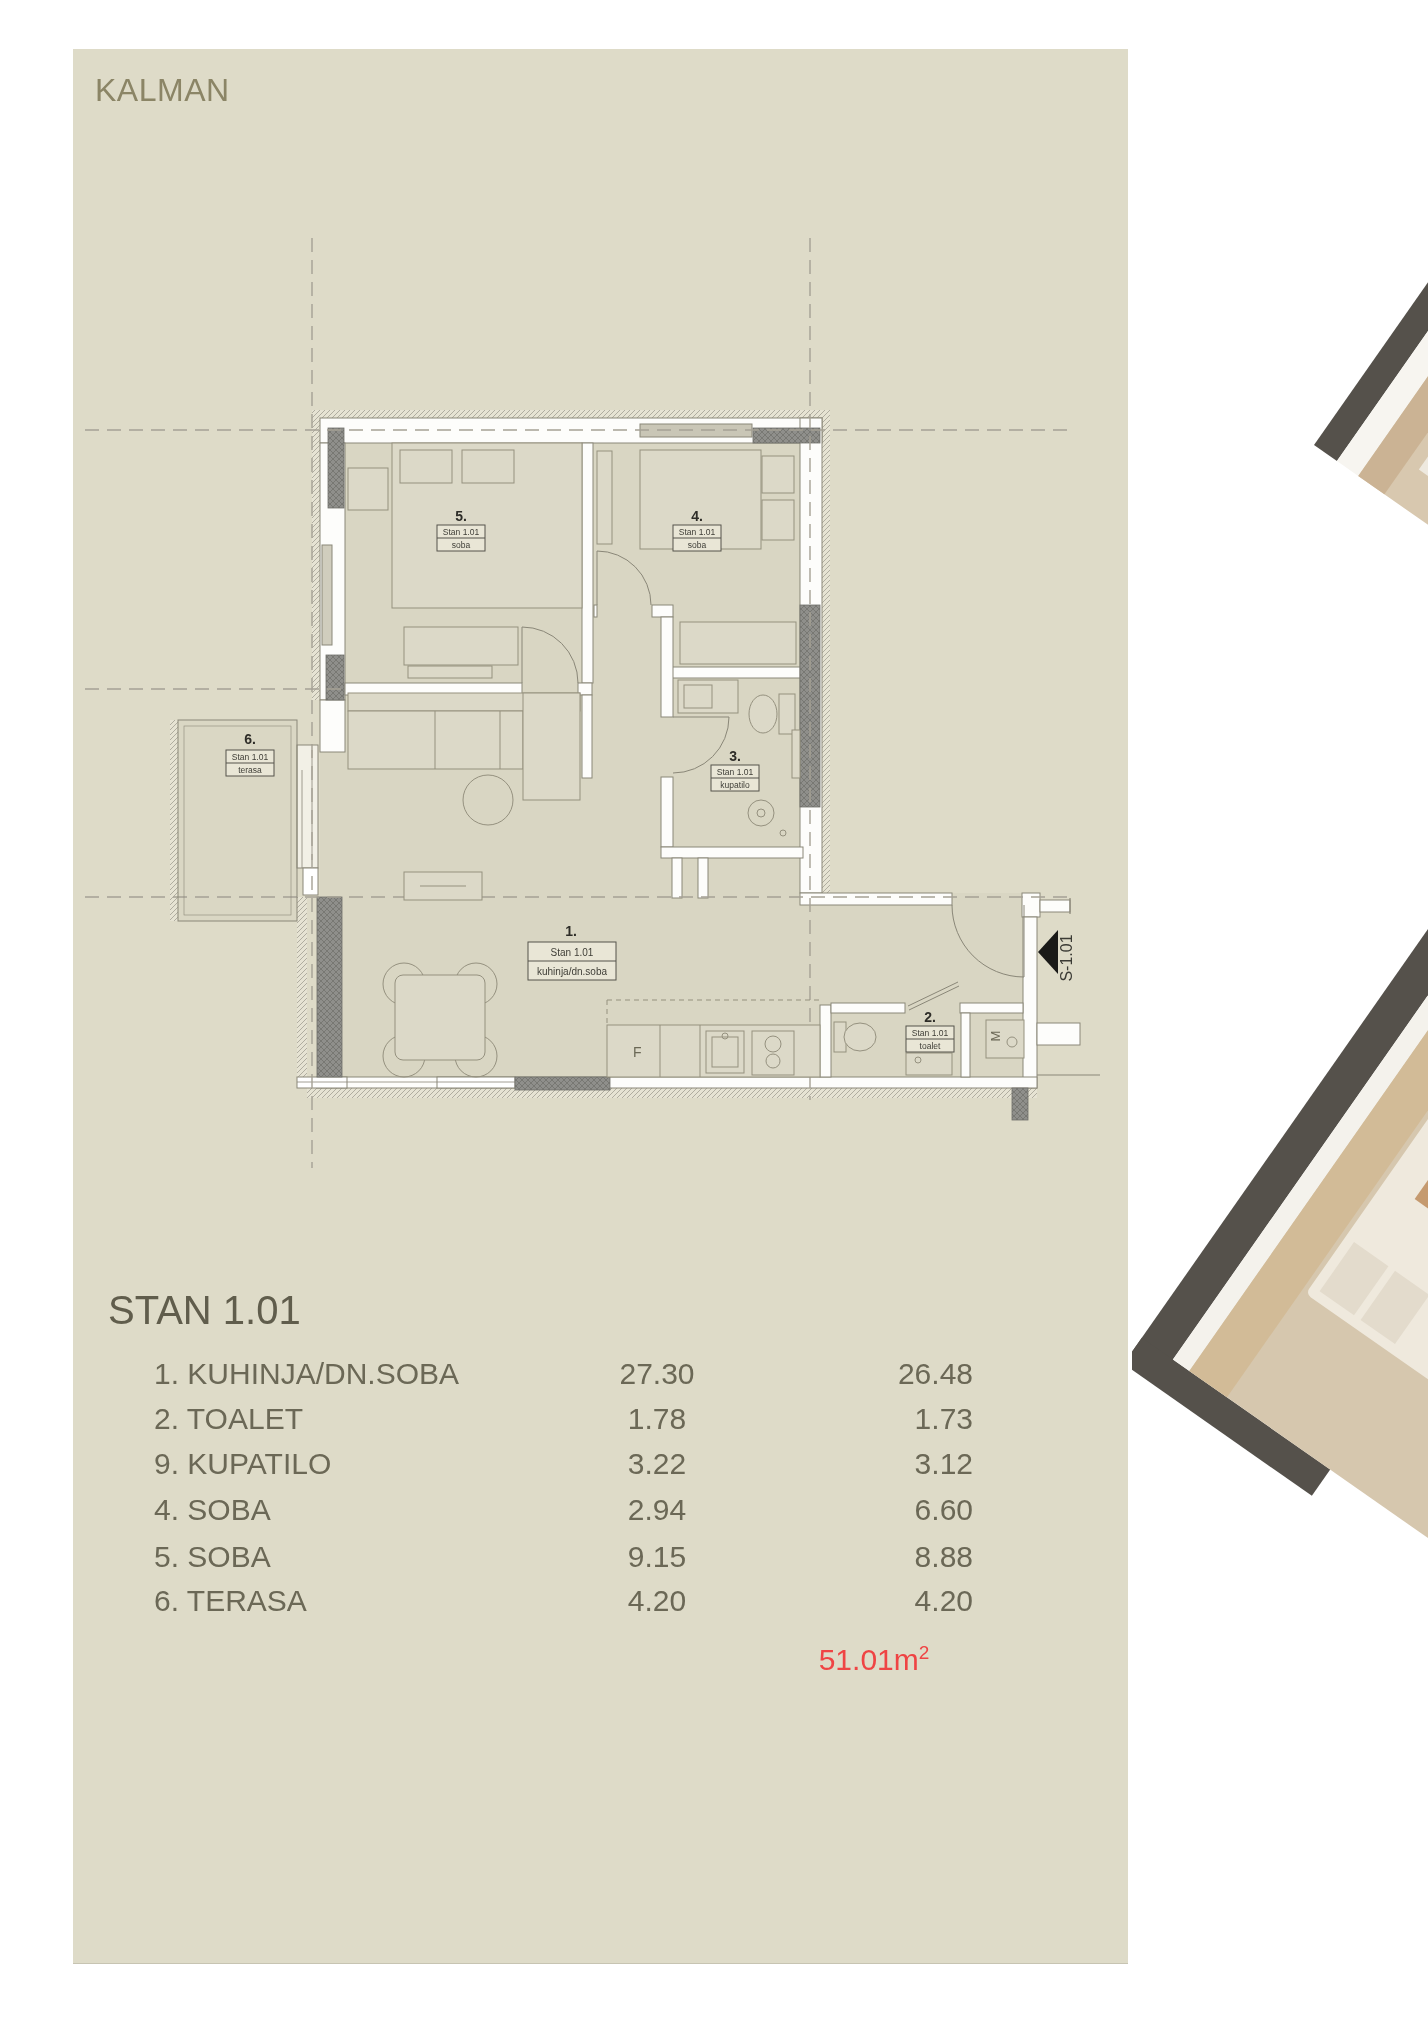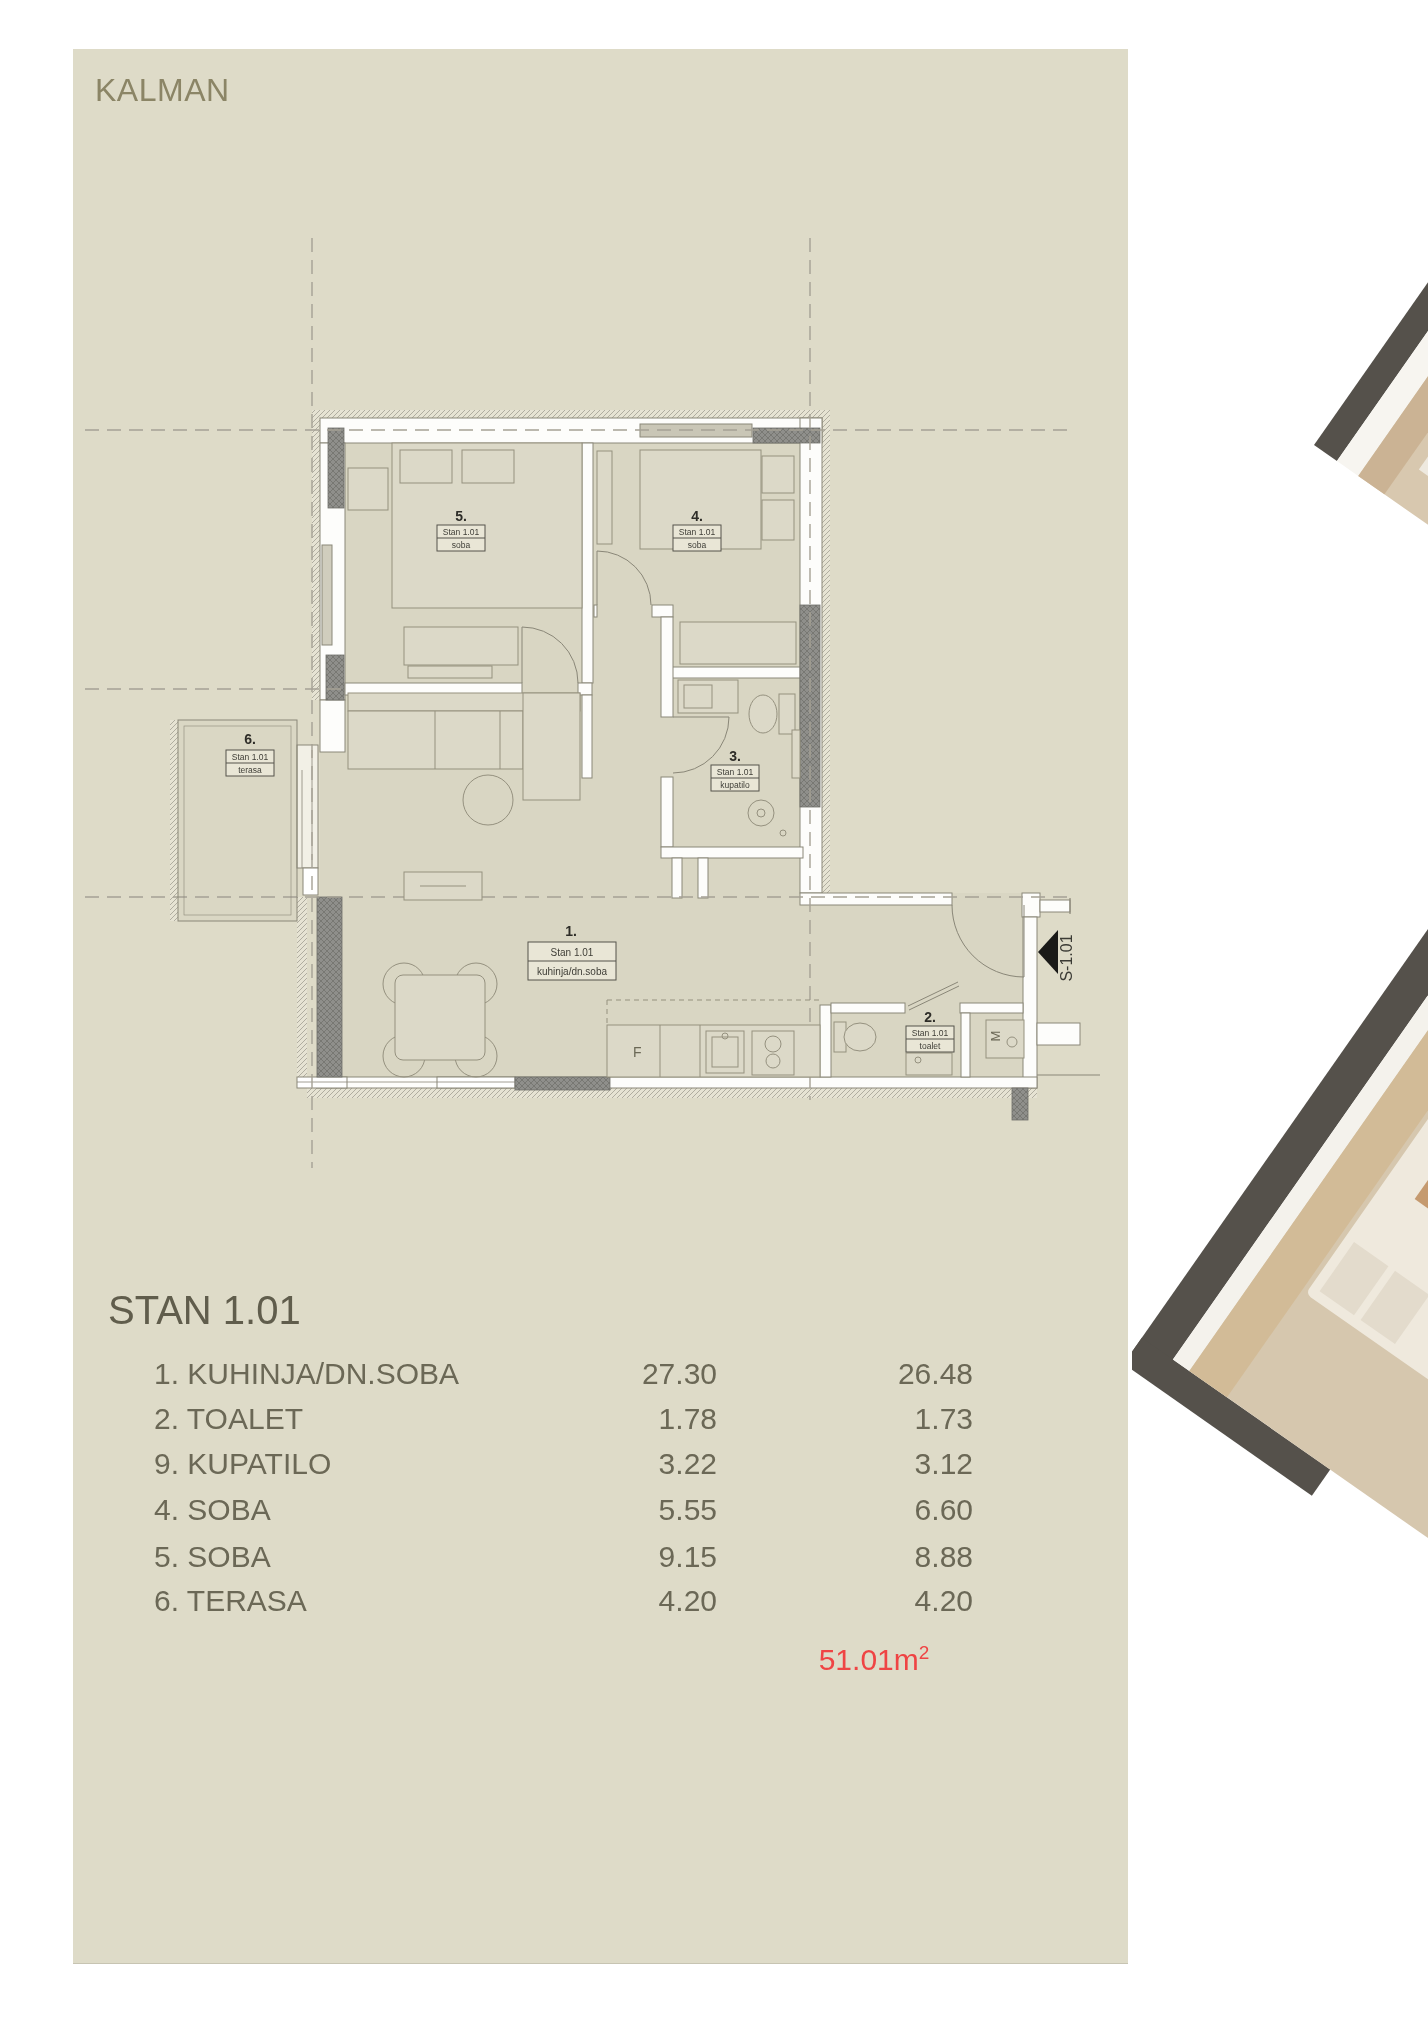--- a/index.html
+++ b/index.html
@@ -6,21 +6,21 @@
   .page{position:relative;width:1428px;height:2018px;background:#ffffff;
         font-family:"Liberation Sans",sans-serif;overflow:hidden;}
   .card{position:absolute;left:73px;top:49px;width:1055px;height:1914px;
         background:#dedbc8;border-bottom:1px solid #c7c4b2;}
   .overlay{position:absolute;left:0;top:0;width:1428px;height:2018px;}
   .content{position:absolute;left:0;top:0;width:1428px;height:2018px;pointer-events:none;}
   .title{position:absolute;left:95px;top:70px;color:#8b8566;font-size:32px;line-height:41px;letter-spacing:0.5px;}
   .heading{position:absolute;left:108px;top:1288px;color:#605d4c;font-size:40px;}
   .trow{position:absolute;left:0;width:1100px;height:40px;font-size:30px;color:#6b6856;margin-left:24px;}
   .tlabel{position:absolute;left:130px;white-space:nowrap;}
-  .tval1{position:absolute;left:573px;width:120px;text-align:right;}
+  .tval1{position:absolute;left:573px;width:120px;text-align:center;}
   .tval2{position:absolute;left:829px;width:120px;text-align:right;}
   .total{position:absolute;left:794px;top:1642px;width:160px;text-align:center;
          font-size:30px;color:#ef4444;}
   .total sup{font-size:19px;}
   svg text{font-family:"Liberation Sans",sans-serif;}
 </style>
 </head>
 <body>
 
 <div class="page">
@@ -290,21 +290,21 @@
       <span class="tval1">1.78</span>
       <span class="tval2">1.73</span>
     </div>
     <div class="trow" style="top:1447px">
       <span class="tlabel">9. KUPATILO</span>
       <span class="tval1">3.22</span>
       <span class="tval2">3.12</span>
     </div>
     <div class="trow" style="top:1493px">
       <span class="tlabel">4. SOBA</span>
-      <span class="tval1">5.55</span>
+      <span class="tval1">2.94</span>
       <span class="tval2">6.60</span>
     </div>
     <div class="trow" style="top:1540px">
       <span class="tlabel">5. SOBA</span>
       <span class="tval1">9.15</span>
       <span class="tval2">8.88</span>
     </div>
     <div class="trow" style="top:1584px">
       <span class="tlabel">6. TERASA</span>
       <span class="tval1">4.20</span>

